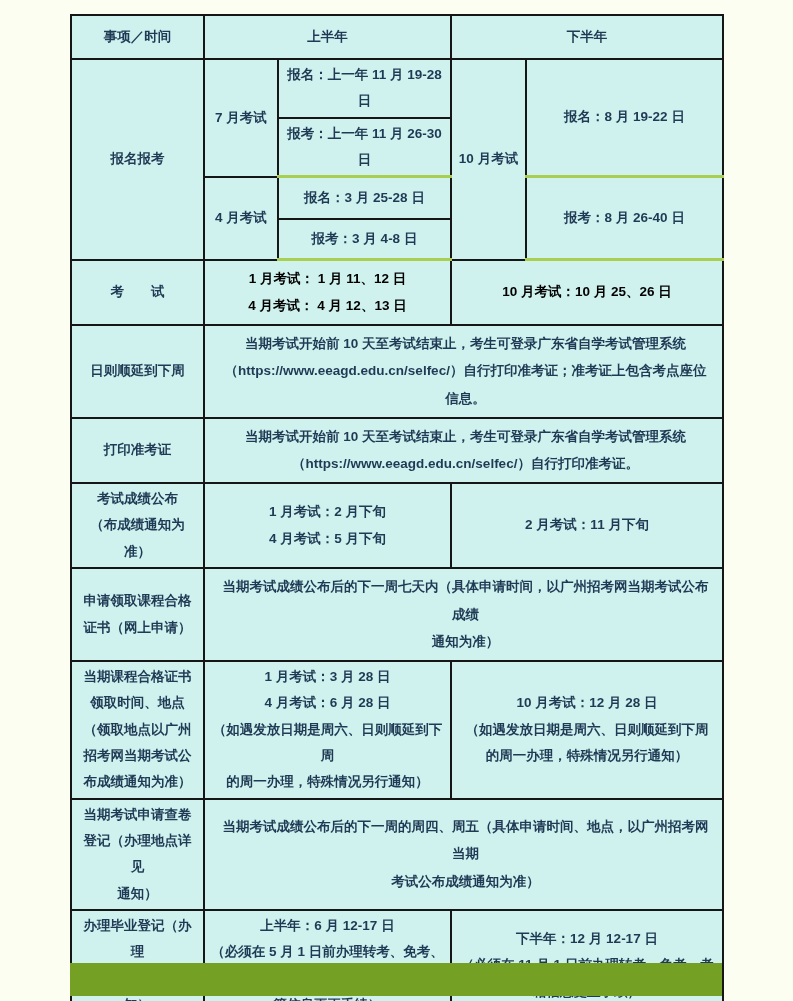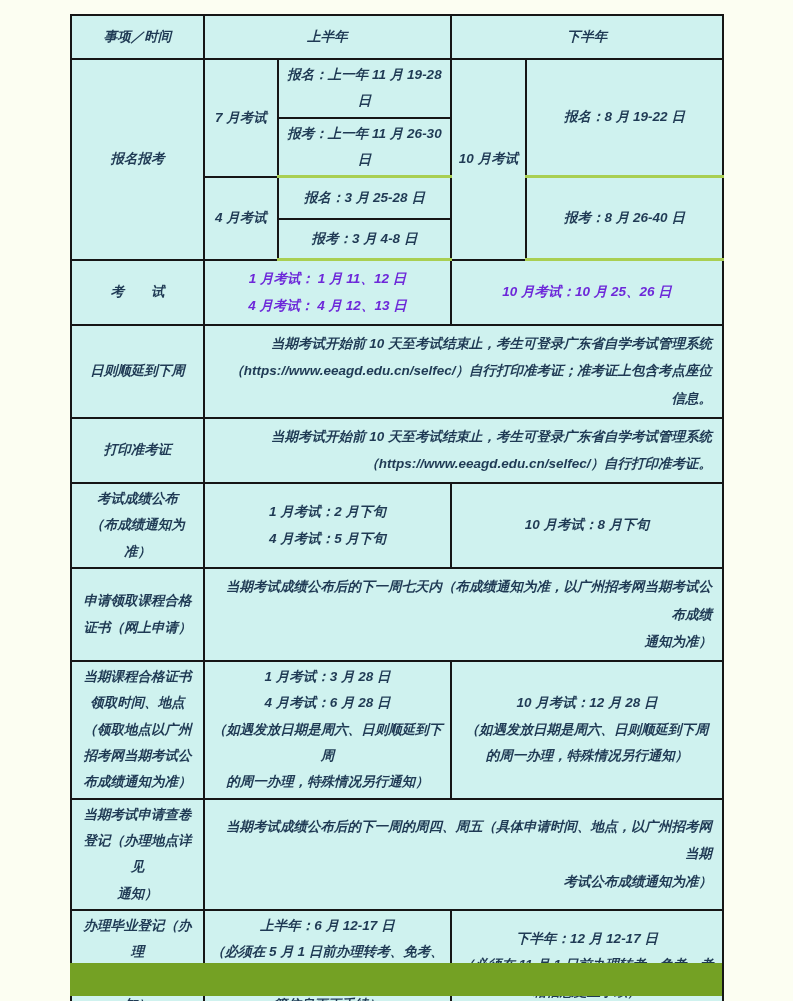--- a/index.html
+++ b/index.html
@@ -22,28 +22,27 @@
     border:2px solid #161616;
     color:#1F3A54;
     font-weight:700;
     font-size:13.5px;
     text-align:center;
     vertical-align:middle;
     white-space:pre-line;
     line-height:1.95;
     padding:2px 6px;
     overflow:hidden;
-    font-style:italic;
   }
   td.para{
-    text-align:right;
+    text-align:center;
     padding:4px 10px 4px 14px;
     line-height:2.05;
   }
-  td.red{color:#6d28d9;}
+  td.red{color:#000000;}
   .green-b{border-bottom:3px solid #A9CF52 !important;text-align:center;}
   tr.h-head{height:44px;}
   tr.h-r1{height:40px;}
   tr.h-r2{height:37px;}
   tr.h-r3{height:42px;}
   tr.h-r4{height:41px;}
   tr.h-exam{height:65px;}
   tr.h-seat{height:59px;}
   tr.h-print{height:59px;}
   tr.h-results{height:62px;}
@@ -113,27 +112,27 @@
       <td>打印准考证</td>
       <td colspan="4" class="para">当期考试开始前 10 天至考试结束止，考生可登录广东省自学考试管理系统
 （https://www.eeagd.edu.cn/selfec/）自行打印准考证。</td>
     </tr>
 
     <tr class="h-results">
       <td>考试成绩公布
 （布成绩通知为准）</td>
       <td colspan="2">1 月考试：2 月下旬
 4 月考试：5 月下旬</td>
-      <td colspan="2">10 月考试：8 月下旬</td>
+      <td colspan="2">2 月考试：11 月下旬</td>
     </tr>
 
     <tr class="h-apply">
       <td>申请领取课程合格
 证书（网上申请）</td>
-      <td colspan="4" class="para">当期考试成绩公布后的下一周七天内（布成绩通知为准，以广州招考网当期考试公布成绩
+      <td colspan="4" class="para">当期考试成绩公布后的下一周七天内（具体申请时间，以广州招考网当期考试公布成绩
 通知为准）</td>
     </tr>
 
     <tr class="h-cert">
       <td>当期课程合格证书
 领取时间、地点
 （领取地点以广州
 招考网当期考试公
 布成绩通知为准）</td>
       <td colspan="2">1 月考试：3 月 28 日

